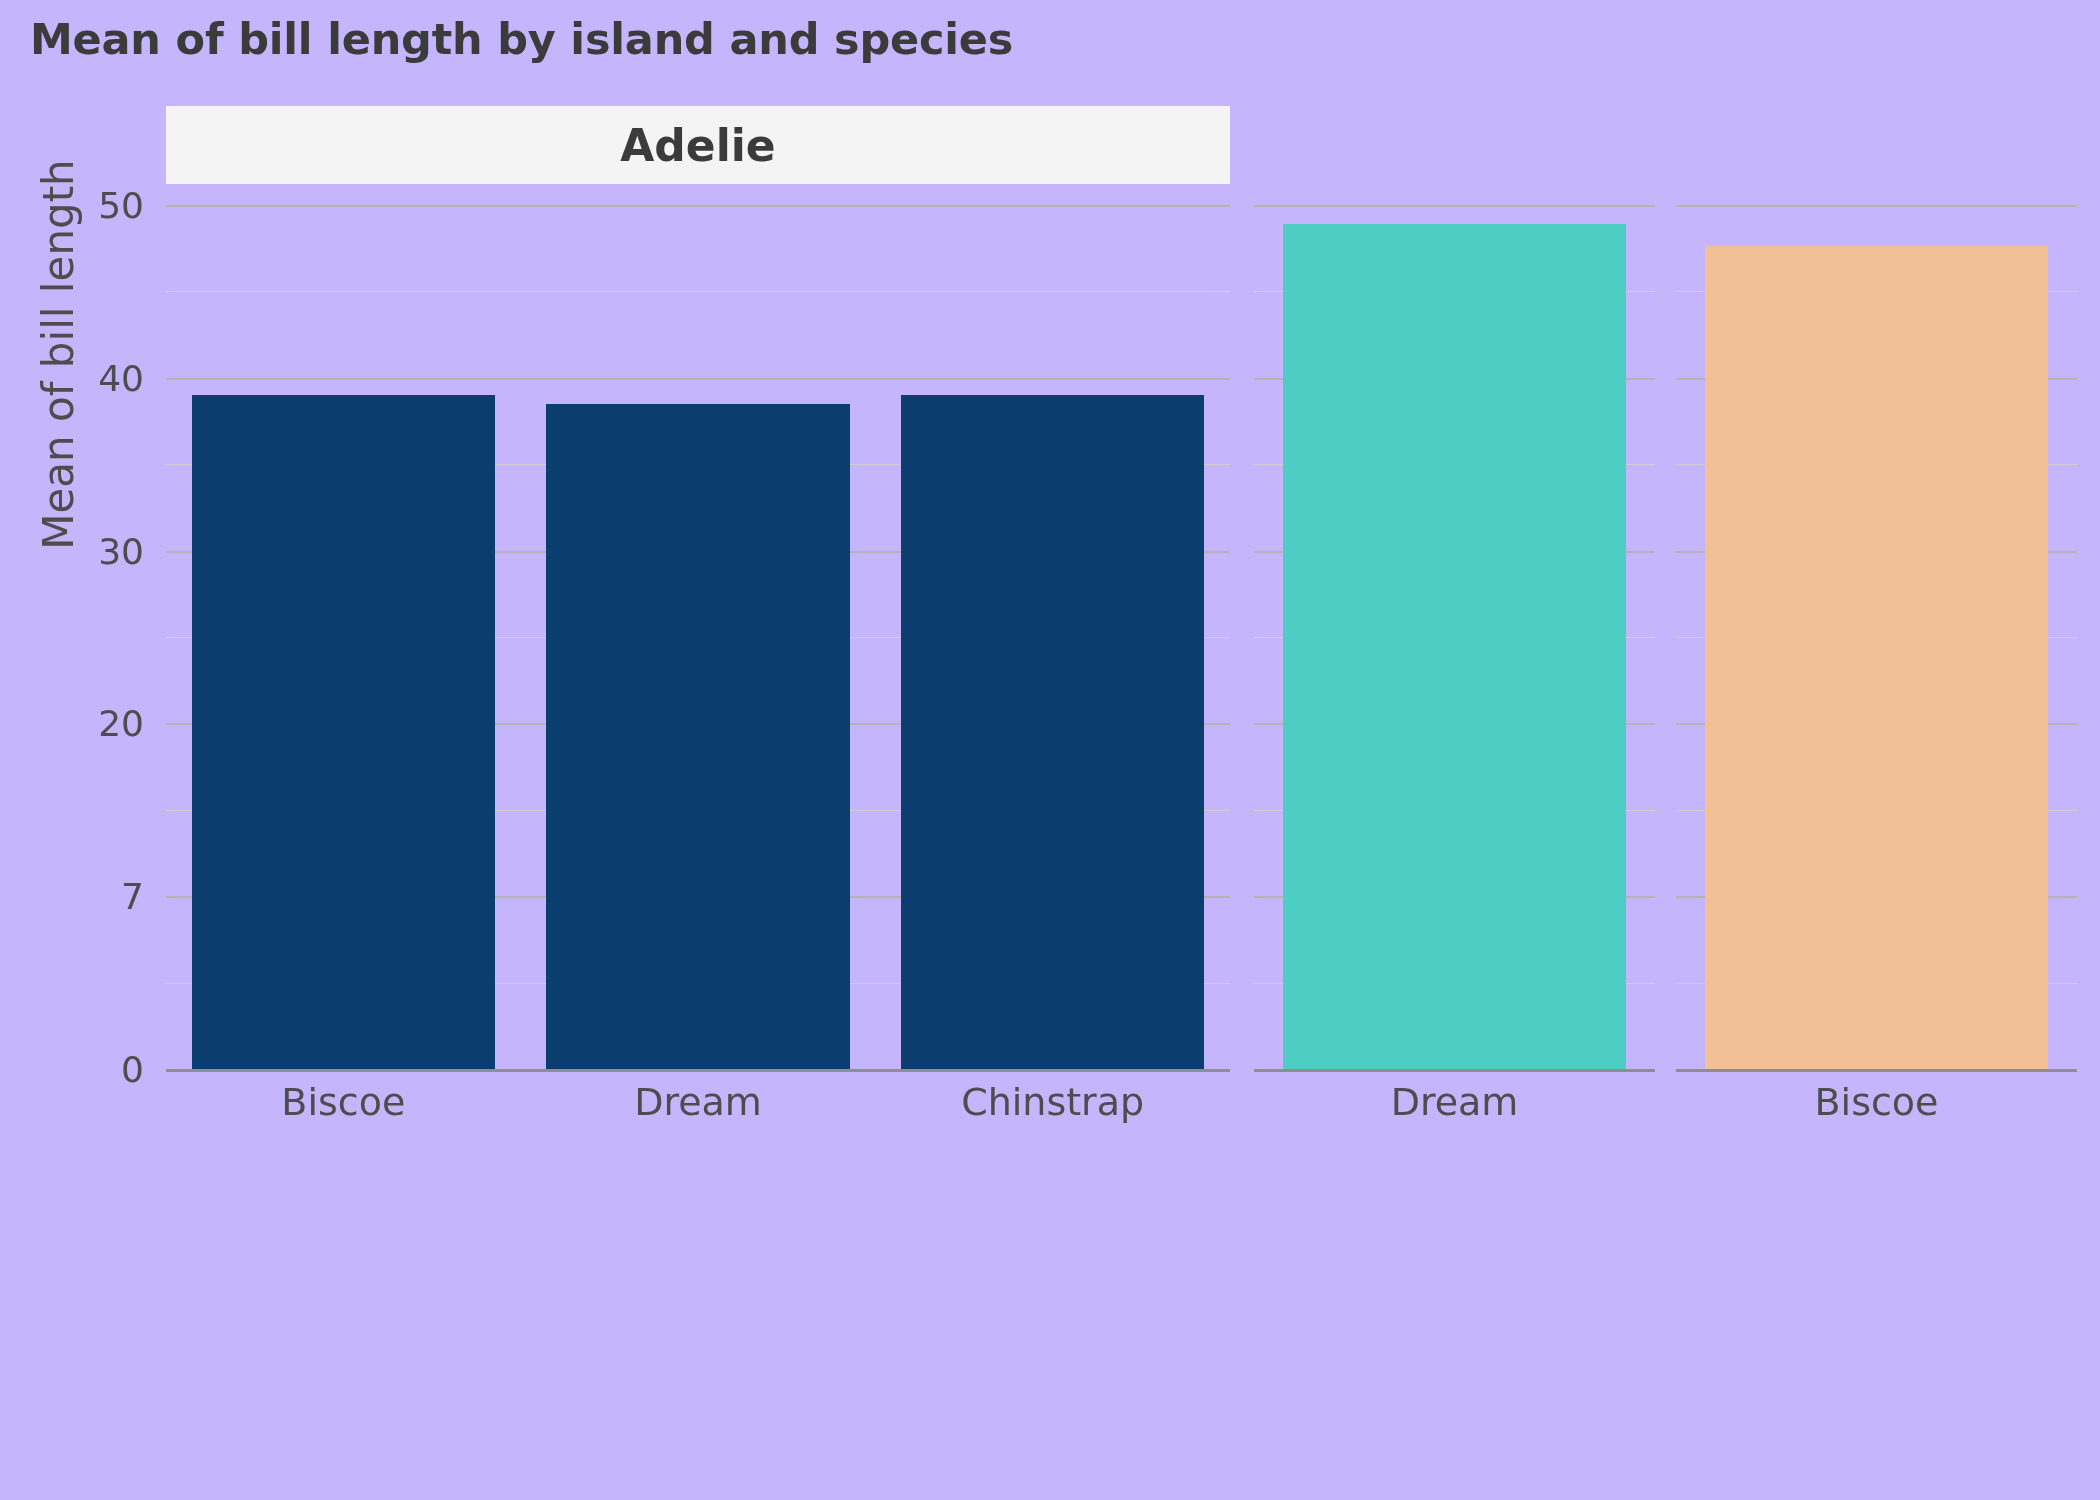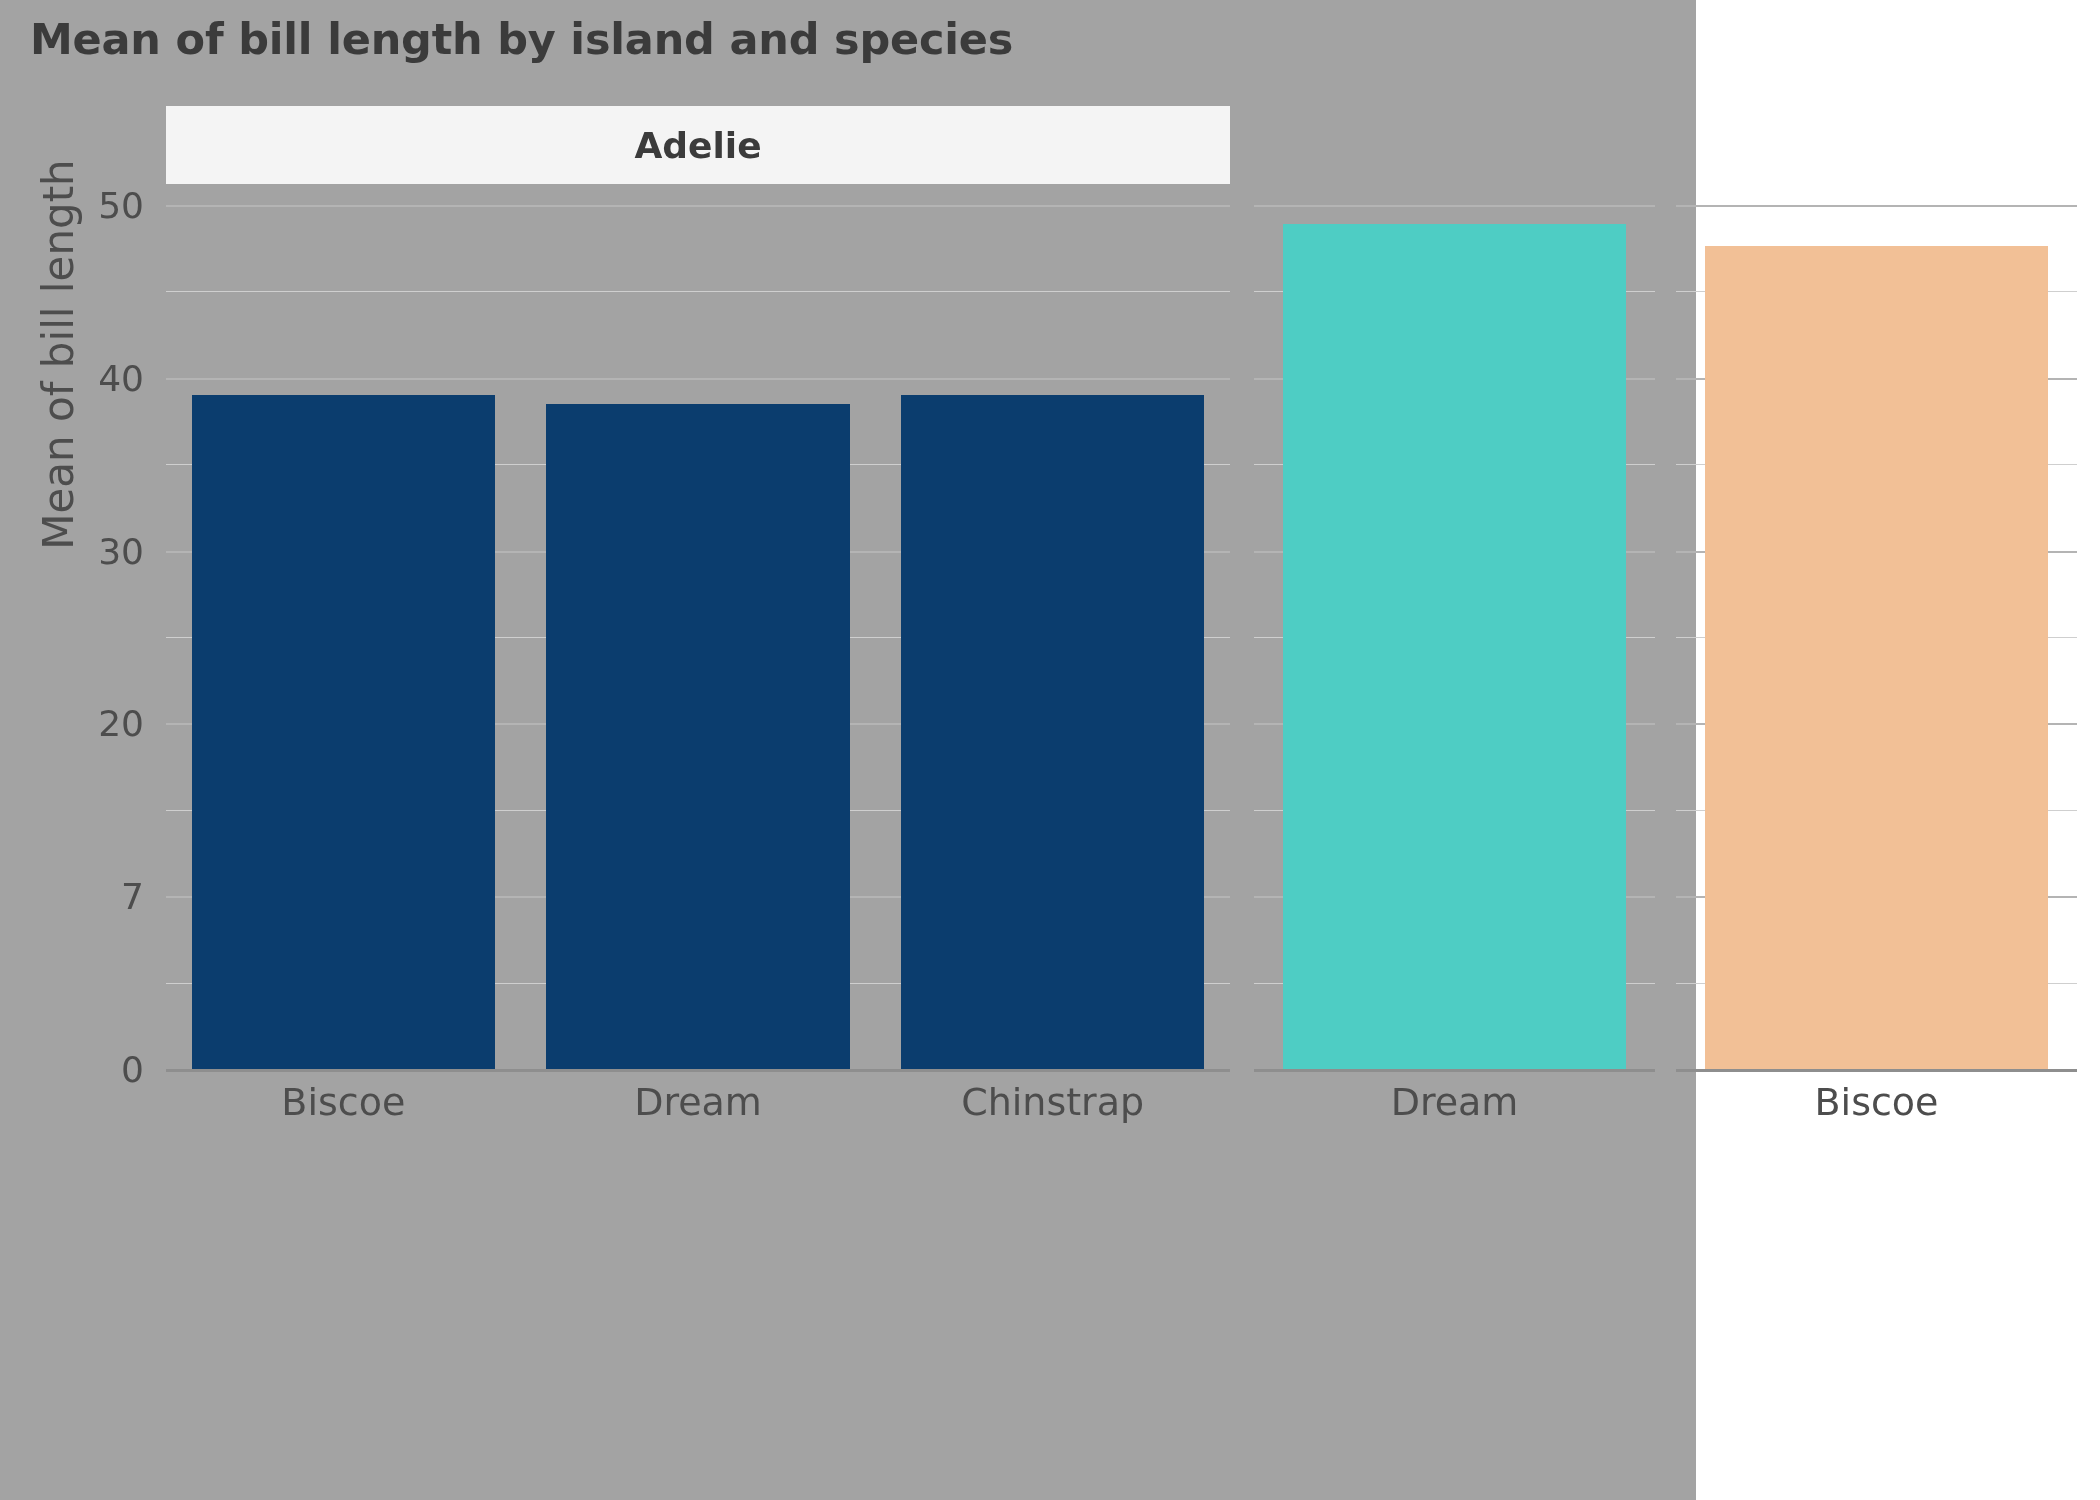--- a/index.html
+++ b/index.html
@@ -9,23 +9,23 @@
   }
   body {
     width: 2100px;
     height: 1500px;
     font-family: "DejaVu Sans", sans-serif;
     overflow: hidden;
   }
 
   #chart-root {
     position: relative;
-    width: 1696px;
-    height: 1500px;
-    background: #a3a3a3;
+    width: 2100px;
+    height: 1500px;
+    background: #c4b5fd;
   }
 
   
   #chart-title {
     position: absolute;
     left: 30px;
     top: 14px;
     font-size: 43px;
     font-weight: bold;
     color: #3b3b3b;
@@ -44,21 +44,21 @@
   .facet-header {
     position: absolute;
     top: 0;
     height: 78px;
     background: #f4f4f4;
     display: flex;
     align-items: center;
     justify-content: center;
   }
   .facet-header-label {
-    font-size: 36px;
+    font-size: 44px;
     font-weight: bold;
     color: #3b3b3b;
     white-space: nowrap;
   }
 
   
   #plot-area {
     position: absolute;
     left: 0;
     top: 0;

